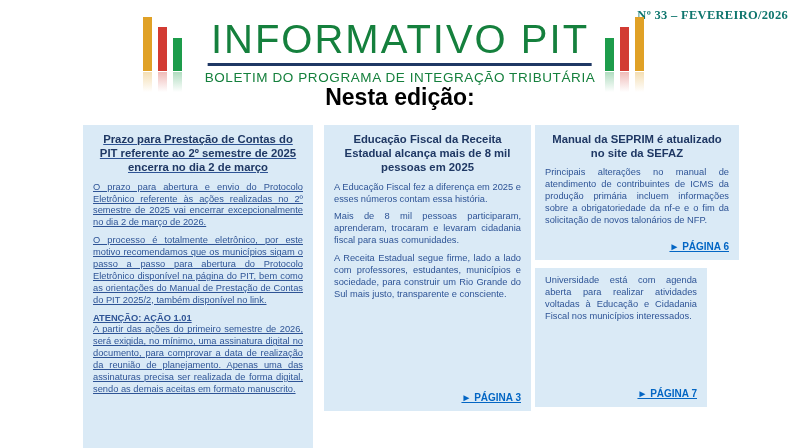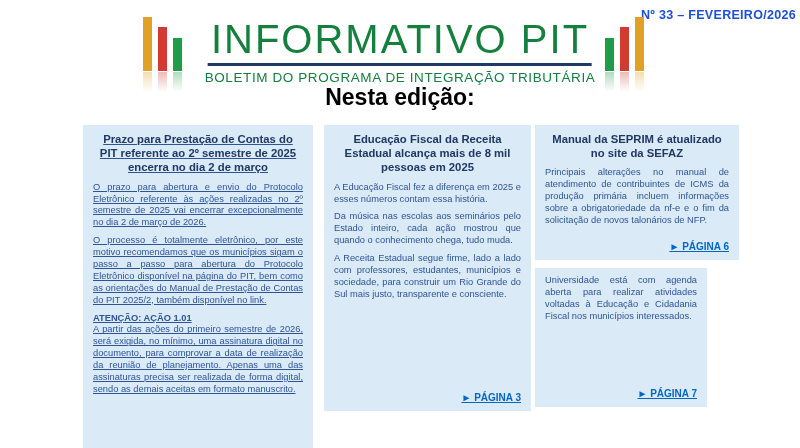--- a/index.html
+++ b/index.html
@@ -7,23 +7,24 @@
   body {
     width: 800px; height: 448px;
     background: #ffffff;
     font-family: "Liberation Sans", sans-serif;
     position: relative;
     overflow: hidden;
   }
 
   
   .issue {
-    position: absolute; top: 8px; right: 4px;
-    color: #1d4ed8; font-weight: bold; font-size: 12.5px;
+    position: absolute; top: 8px; right: 12px;
+    color: #0f766e; font-weight: bold; font-size: 12.5px;
     letter-spacing: 0.3px;
+    font-family: Liberation Serif, serif;
   }
 
   .logo { position: absolute; }
   .logo-left  { left: 143px; top: 17px; }
   .logo-right { left: 605px; top: 17px; }
   .bars { display: flex; align-items: flex-end; gap: 6px; height: 54px; }
   .rbars { display: flex; align-items: flex-start; gap: 6px; margin-top: 1px; }
   .bar { width: 9px; }
   .bar-gold  { height: 54px; background: #E0A126; }
   .bar-red   { height: 44px; background: #D23B33; }
@@ -130,21 +131,21 @@
     <p>O prazo para abertura e envio do Protocolo Eletrônico referente às ações realizadas no 2º semestre de 2025 vai encerrar excepcionalmente no dia 2 de março de 2026.</p>
     <p>O processo é totalmente eletrônico, por este motivo recomendamos que os municípios sigam o passo a passo para abertura do Protocolo Eletrônico disponível na página do PIT, bem como as orientações do Manual de Prestação de Contas do PIT 2025/2, também disponível no link.</p>
     <p class="attn-head">ATENÇÃO: AÇÃO 1.01</p>
     <p>A partir das ações do primeiro semestre de 2026, será exigida, no mínimo, uma assinatura digital no documento, para comprovar a data de realização da reunião de planejamento. Apenas uma das assinaturas precisa ser realizada de forma digital, sendo as demais aceitas em formato manuscrito.</p>
     <a class="plink">► PÁGINA 2</a>
   </section>
 
   <section class="card card2">
     <h3>Educação Fiscal da Receita Estadual alcança mais de 8 mil pessoas em 2025</h3>
     <p>A Educação Fiscal fez a diferença em 2025 e esses números contam essa história.</p>
-    <p>Da música nas escolas aos seminários pelo Estado inteiro, cada ação mostrou que quando o conhecimento chega, tudo muda.</p>
+    <p>Mais de 8 mil pessoas participaram, aprenderam, trocaram e levaram cidadania fiscal para suas comunidades.</p>
     <p>A Receita Estadual segue firme, lado a lado com professores, estudantes, municípios e sociedade, para construir um Rio Grande do Sul mais justo, transparente e consciente.</p>
     <a class="plink">► PÁGINA 3</a>
   </section>
 
   <section class="card card3">
     <h3>Manual da SEPRIM é atualizado no site da SEFAZ</h3>
     <p>Principais alterações no manual de atendimento de contribuintes de ICMS da produção primária incluem informações sobre a obrigatoriedade da nf-e e o fim da solicitação de novos talonários de NFP.</p>
     <a class="plink">► PÁGINA 6</a>
   </section>
 

